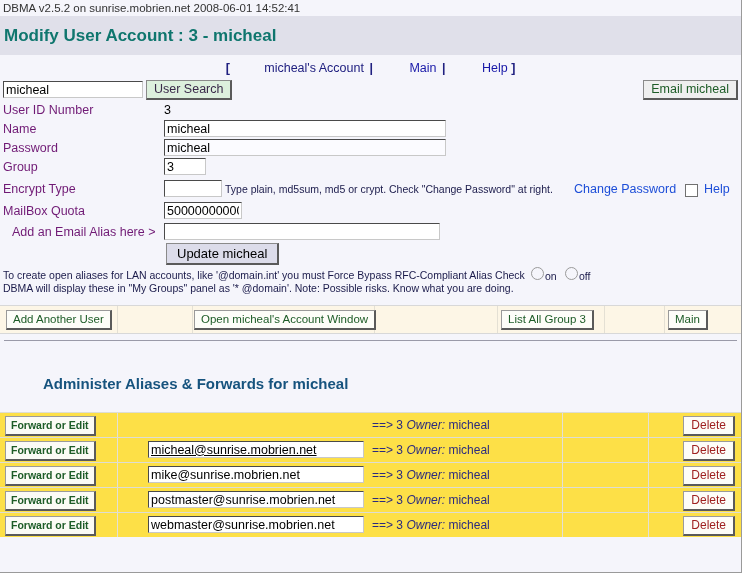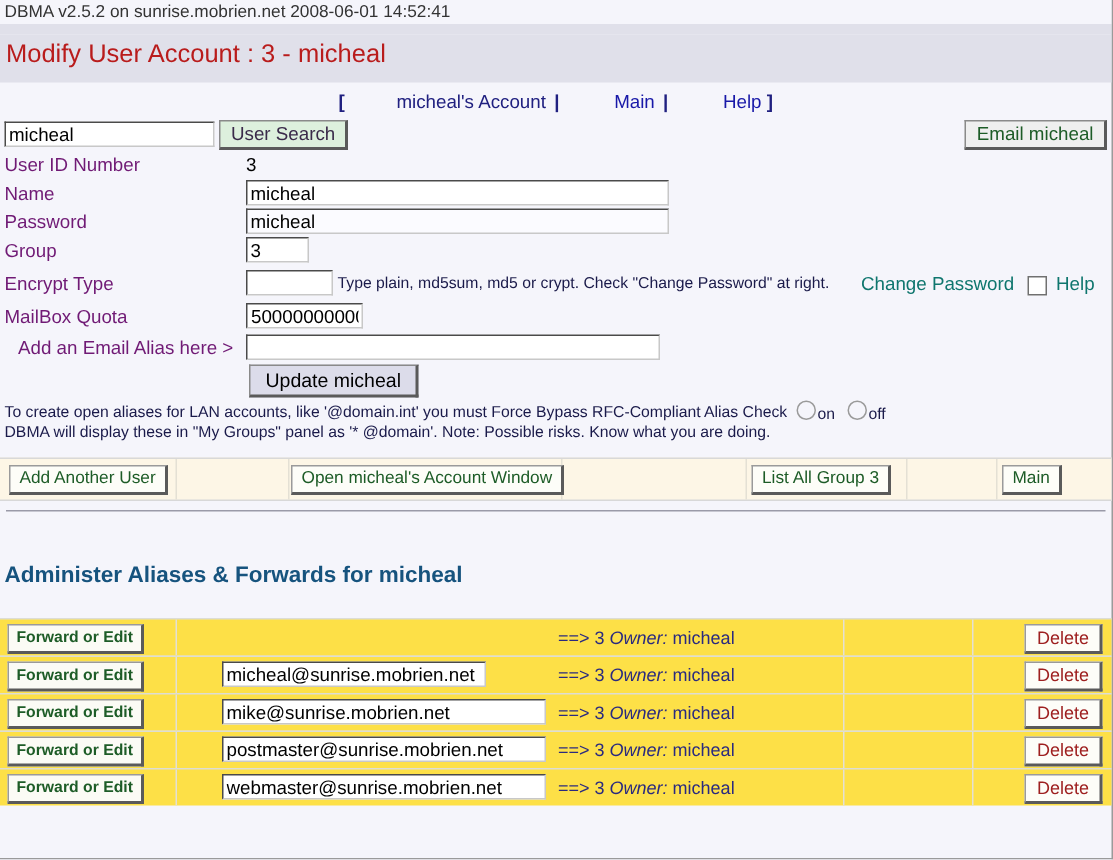--- a/index.html
+++ b/index.html
@@ -41,22 +41,22 @@
     height: 7px;
   }
   .title-row {
     background: #e0e0ea;
     height: 25px;
     line-height: 25px;
     padding-left: 4px;
   }
   .title-row .title {
     font-size: 17px;
-    font-weight: normal;
-    color: #b91c1c;
+    font-weight: bold;
+    color: #0f766e;
     letter-spacing: 0px;
   }
   .band2 {
     background: #e0e0ea;
     height: 7px;
   }
 
   
   .navline {
     text-align: center;
@@ -184,21 +184,21 @@
   }
   .hint {
     position: absolute;
     font-size: 10.5px;
     color: #1a1a4a;
     white-space: nowrap;
   }
   .chg {
     position: absolute;
     font-size: 12.5px;
-    color: #0f766e;
+    color: #1d4ed8;
     white-space: nowrap;
   }
   .cbx {
     display: inline-block;
     width: 11px;
     height: 11px;
     border: 1px solid #707070;
     background: #fff;
     vertical-align: -1px;
   }
@@ -350,21 +350,21 @@
     <span class="vline" style="left:664px;"></span>
 
     <button class="btn btn-green abs" style="left:6px; top:4px;">Add Another User</button>
     <button class="btn btn-green abs" style="left:194px; top:4px;">Open micheal's Account Window</button>
     <button class="btn btn-green abs" style="left:501px; top:4px;">List All Group 3</button>
     <button class="btn btn-green abs" style="left:668px; top:4px;">Main</button>
   </div>
 
   <hr class="rule">
 
-  <h2 class="sect" style="margin-top:34px;">Administer Aliases &amp; Forwards for micheal</h2>
+  <h2 class="sect" style="margin-top:34px;margin-left:40px;">Administer Aliases &amp; Forwards for micheal</h2>
 
   <div class="alias-table" style="margin-top:20px;">
 
     <div class="alias-row">
       <span class="vline" style="left:117px;"></span>
       <span class="vline" style="left:562px;"></span>
       <span class="vline" style="left:648px;"></span>
       <button class="btn btn-fwd cell-fwd">Forward or Edit</button>
       <span class="cell-own">
         <span>==&gt; 3</span>
@@ -372,21 +372,21 @@
         <span>micheal</span>
       </span>
       <button class="btn btn-del cell-del">Delete</button>
     </div>
 
     <div class="alias-row">
       <span class="vline" style="left:117px;"></span>
       <span class="vline" style="left:562px;"></span>
       <span class="vline" style="left:648px;"></span>
       <button class="btn btn-fwd cell-fwd">Forward or Edit</button>
-      <input class="txt flat cell-inp" style="width: 176px;" value="micheal@sunrise.mobrien.net">
+      <input class="txt flat cell-inp" style="width: 216px; text-decoration: underline;" value="micheal@sunrise.mobrien.net">
       <span class="cell-own">
         <span>==&gt; 3</span>
         <i>Owner:</i>
         <span>micheal</span>
       </span>
       <button class="btn btn-del cell-del">Delete</button>
     </div>
 
     <div class="alias-row">
       <span class="vline" style="left:117px;"></span>

